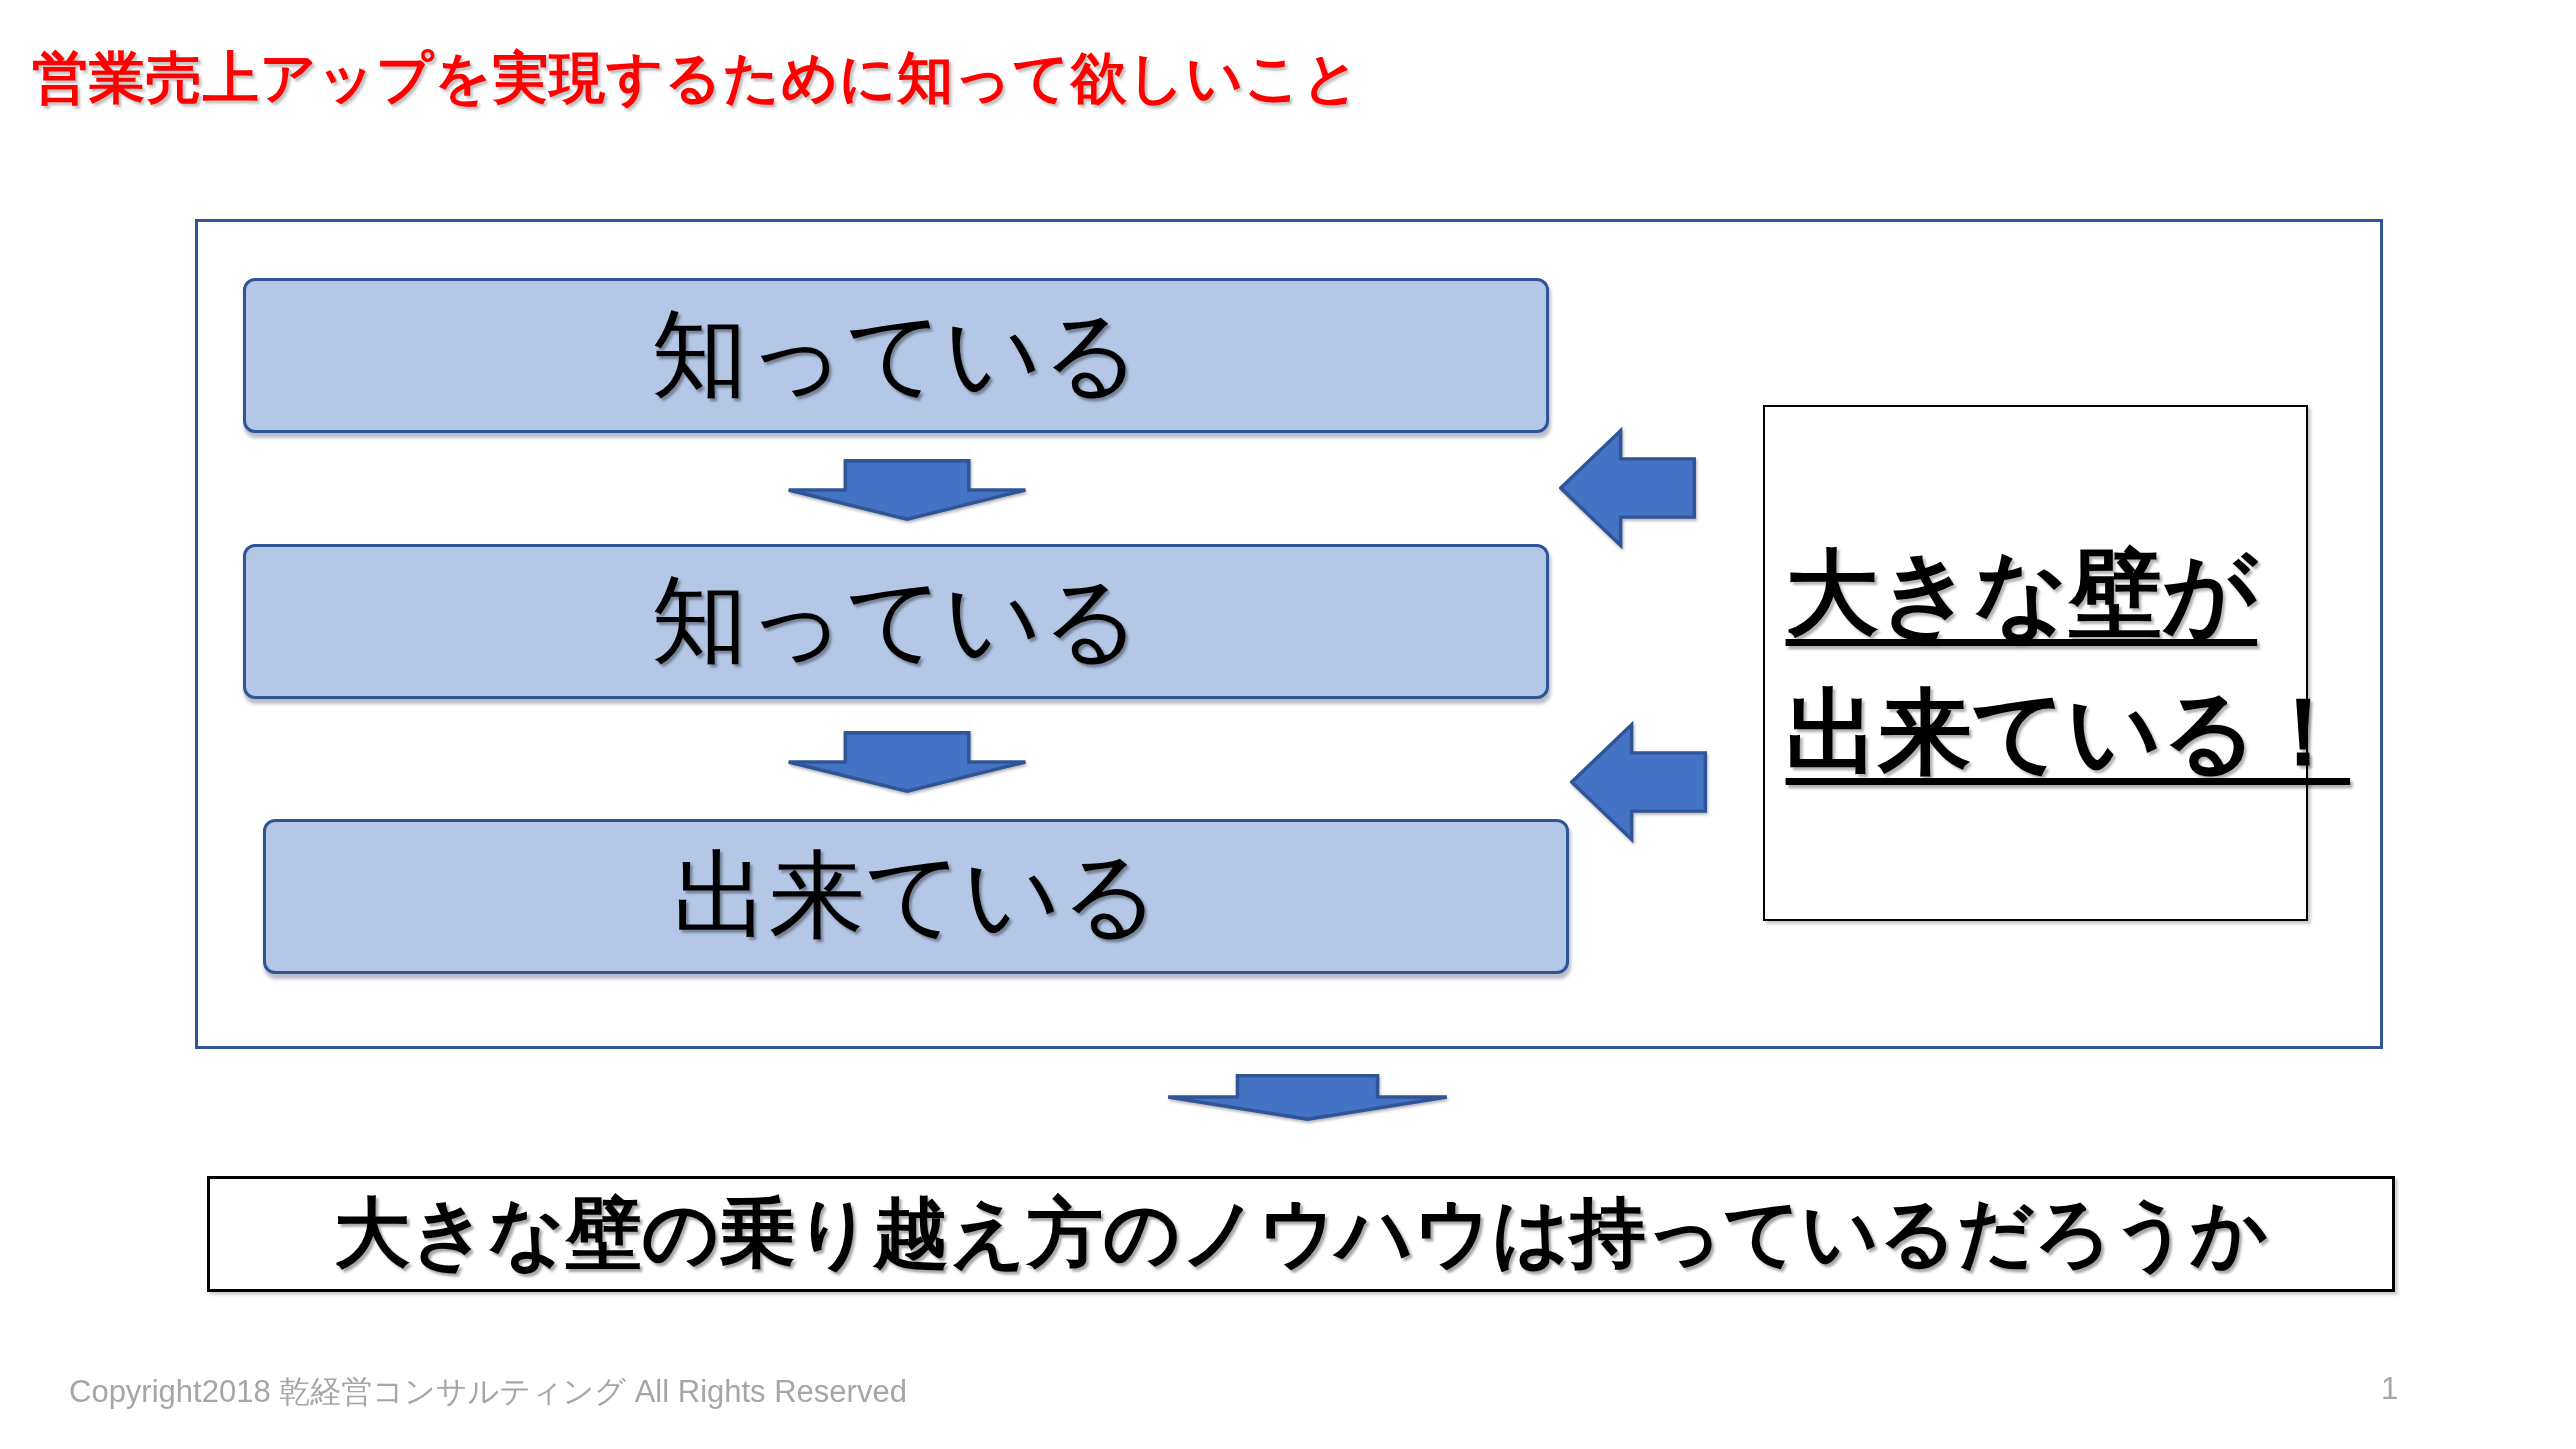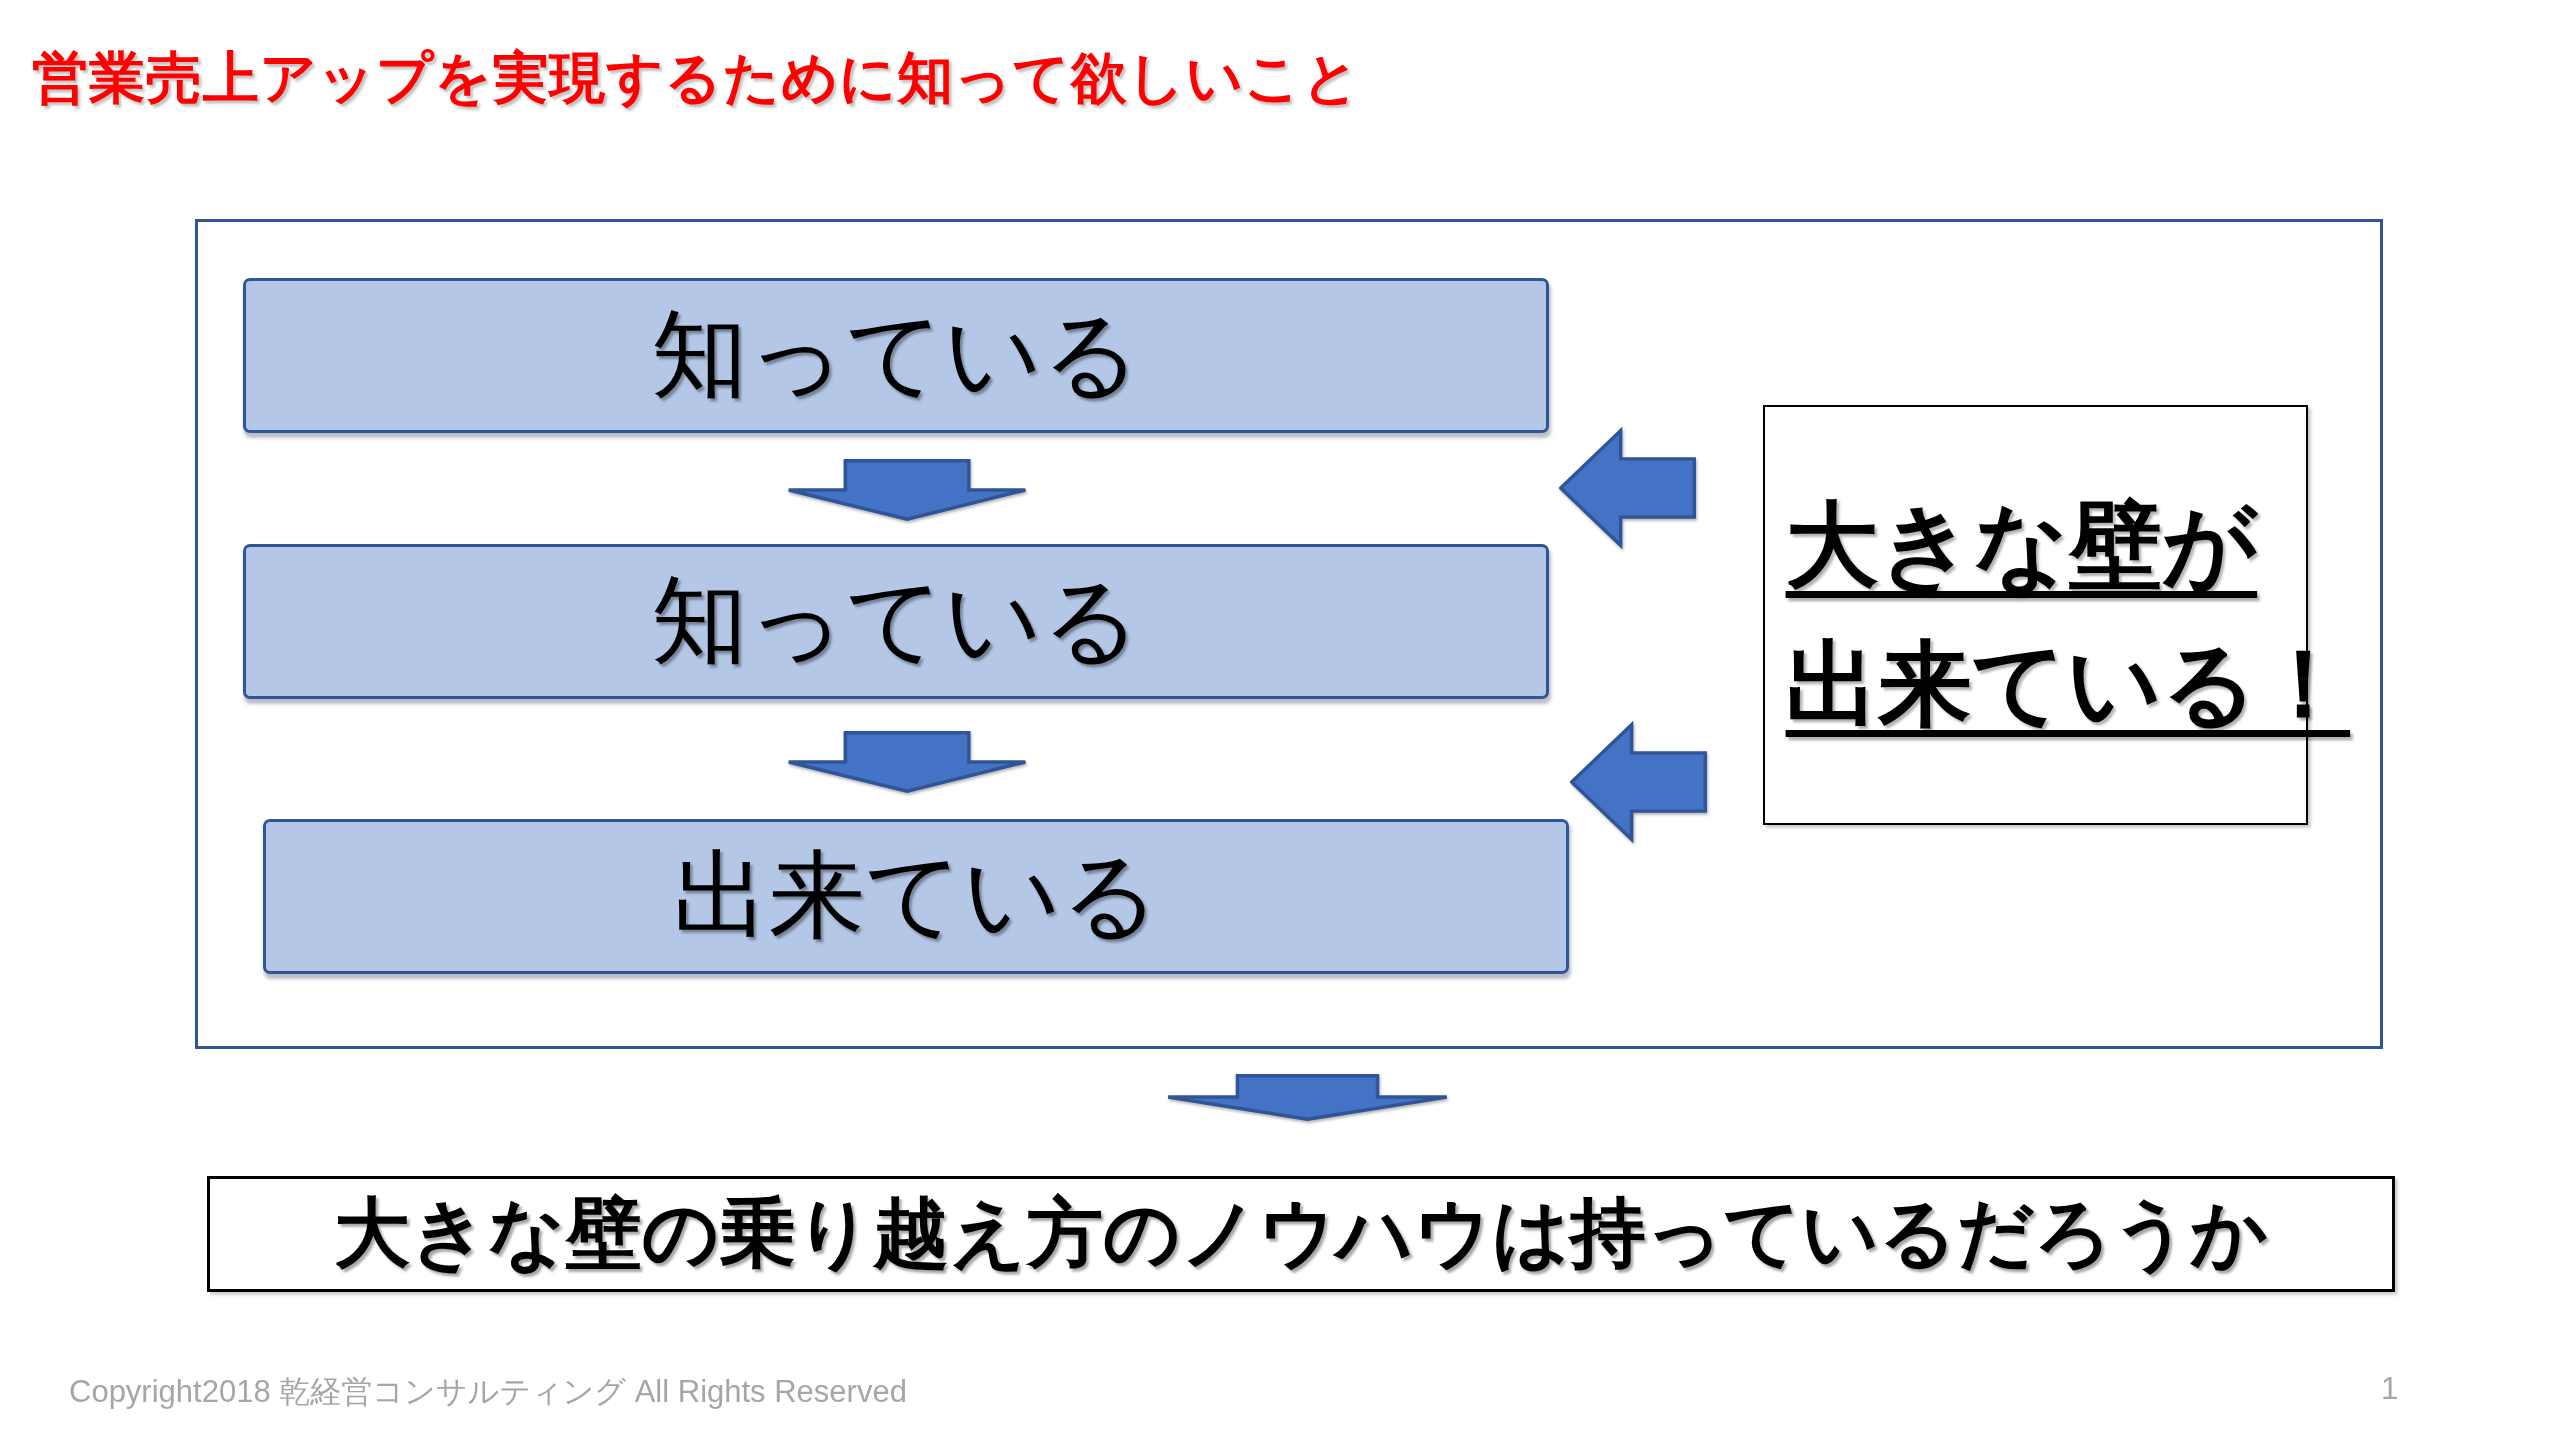--- a/index.html
+++ b/index.html
@@ -44,21 +44,21 @@
   }
 
   
   .step {
     position: absolute;
     left: 45px;
     width: 1300px;
     height: 149px;
     background: var(--box-fill, #B4C7E7);
     border: 3.4px solid var(--box-border, #2F5597);
-    border-radius: 7px;
+    border-radius: 12px;
     box-shadow: 1.7px 4.3px 3.4px rgba(60, 70, 100, 0.35);
     display: flex;
     align-items: center;
     justify-content: center;
   }
   .step-1 { top: 56px; }
   .step-2 { top: 322px; }
   .step-3 { top: 597px; margin-left: 20px; }
   .step .step-label {
     font-size: 96px;
@@ -75,21 +75,21 @@
   .left-arrow-2 { left: 1372px; top: 499px; }
   .big-down-arrow { left: 1166px; top: 1074px; }
   .arrow-shape { fill: var(--arrow-fill, #4472C4); stroke: var(--arrow-border, #2F5597); stroke-width: 4; stroke-linejoin: miter; }
 
   
   .wall-panel {
     position: absolute;
     left: 1565px;
     top: 183px;
     width: 545px;
-    height: 420px;
+    height: 516px;
     border: 2.6px solid var(--panel-border, #000000);
     background: #ffffff;
     box-shadow: 2.6px 3.4px 2.6px rgba(0, 0, 0, 0.2);
     display: flex;
     flex-direction: column;
     justify-content: center;
     padding-left: 20.6px;
     box-sizing: border-box;
   }
   .wall-line {

